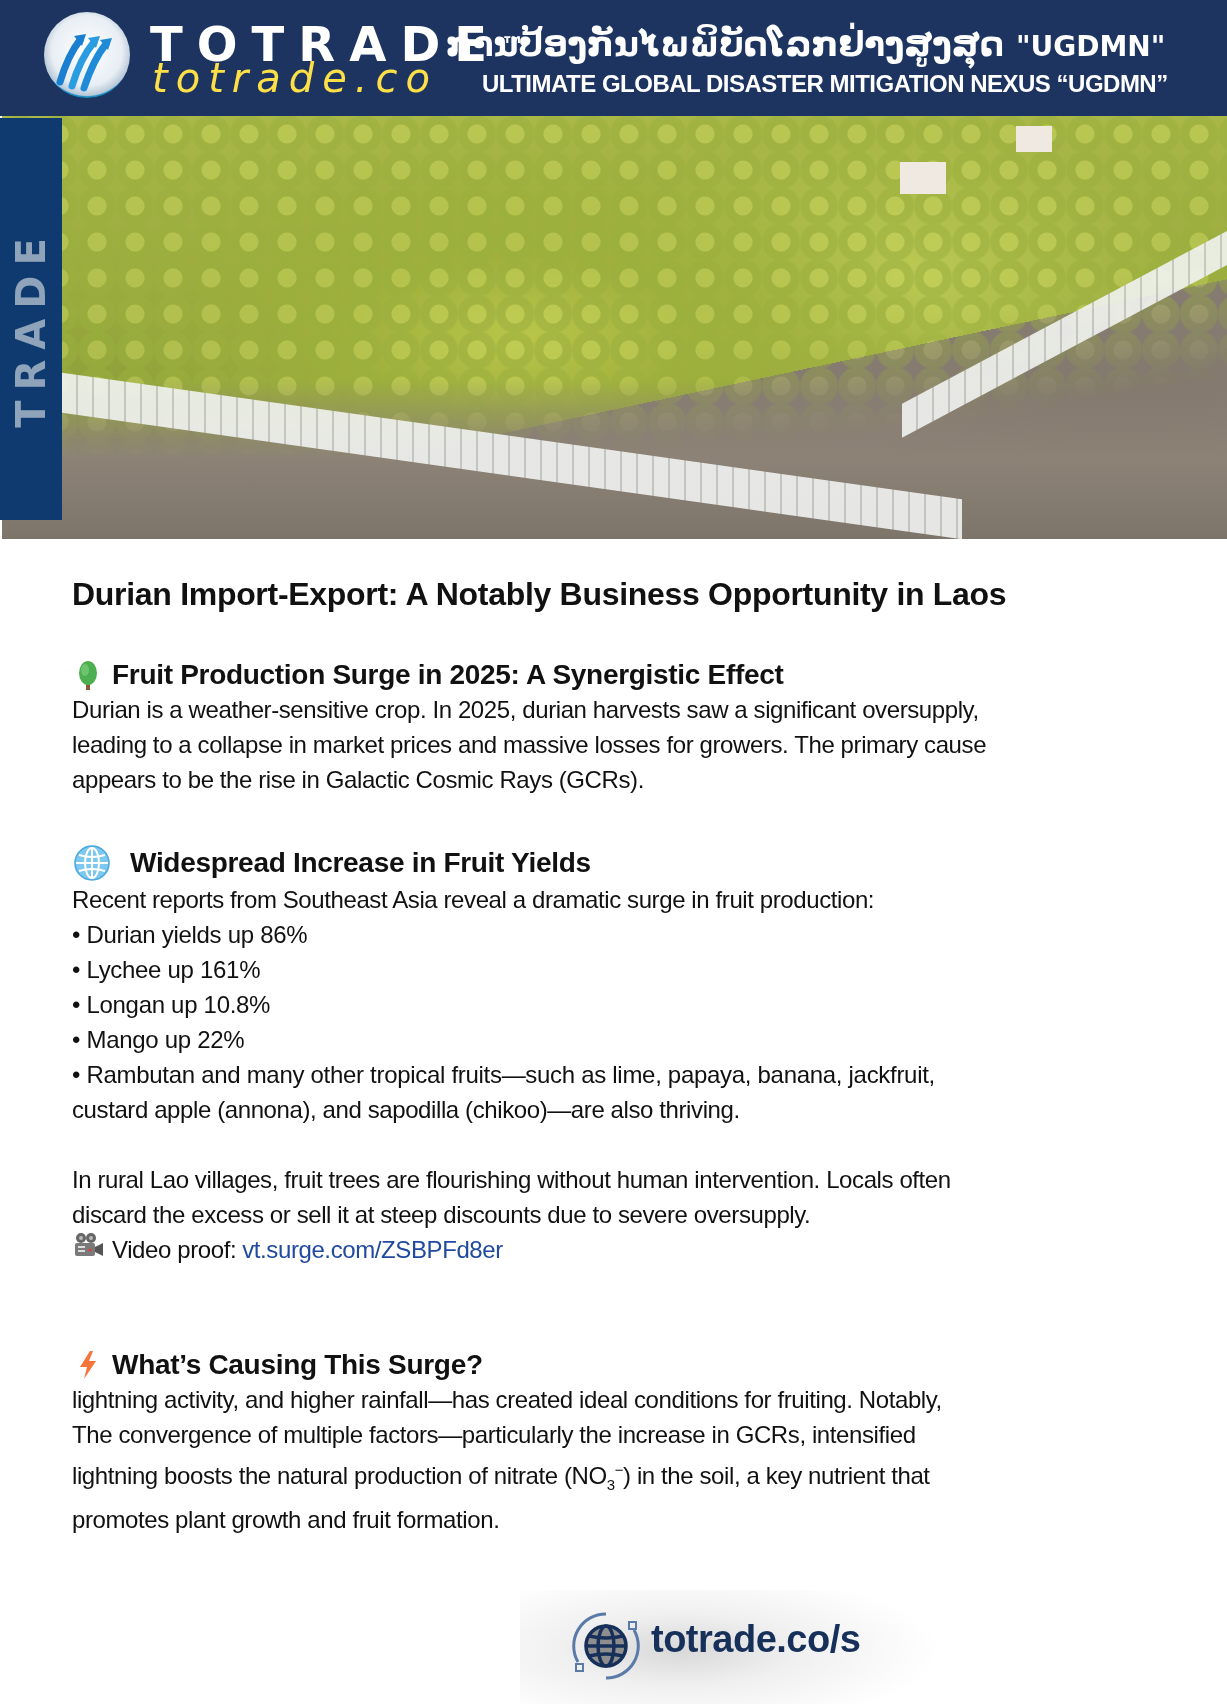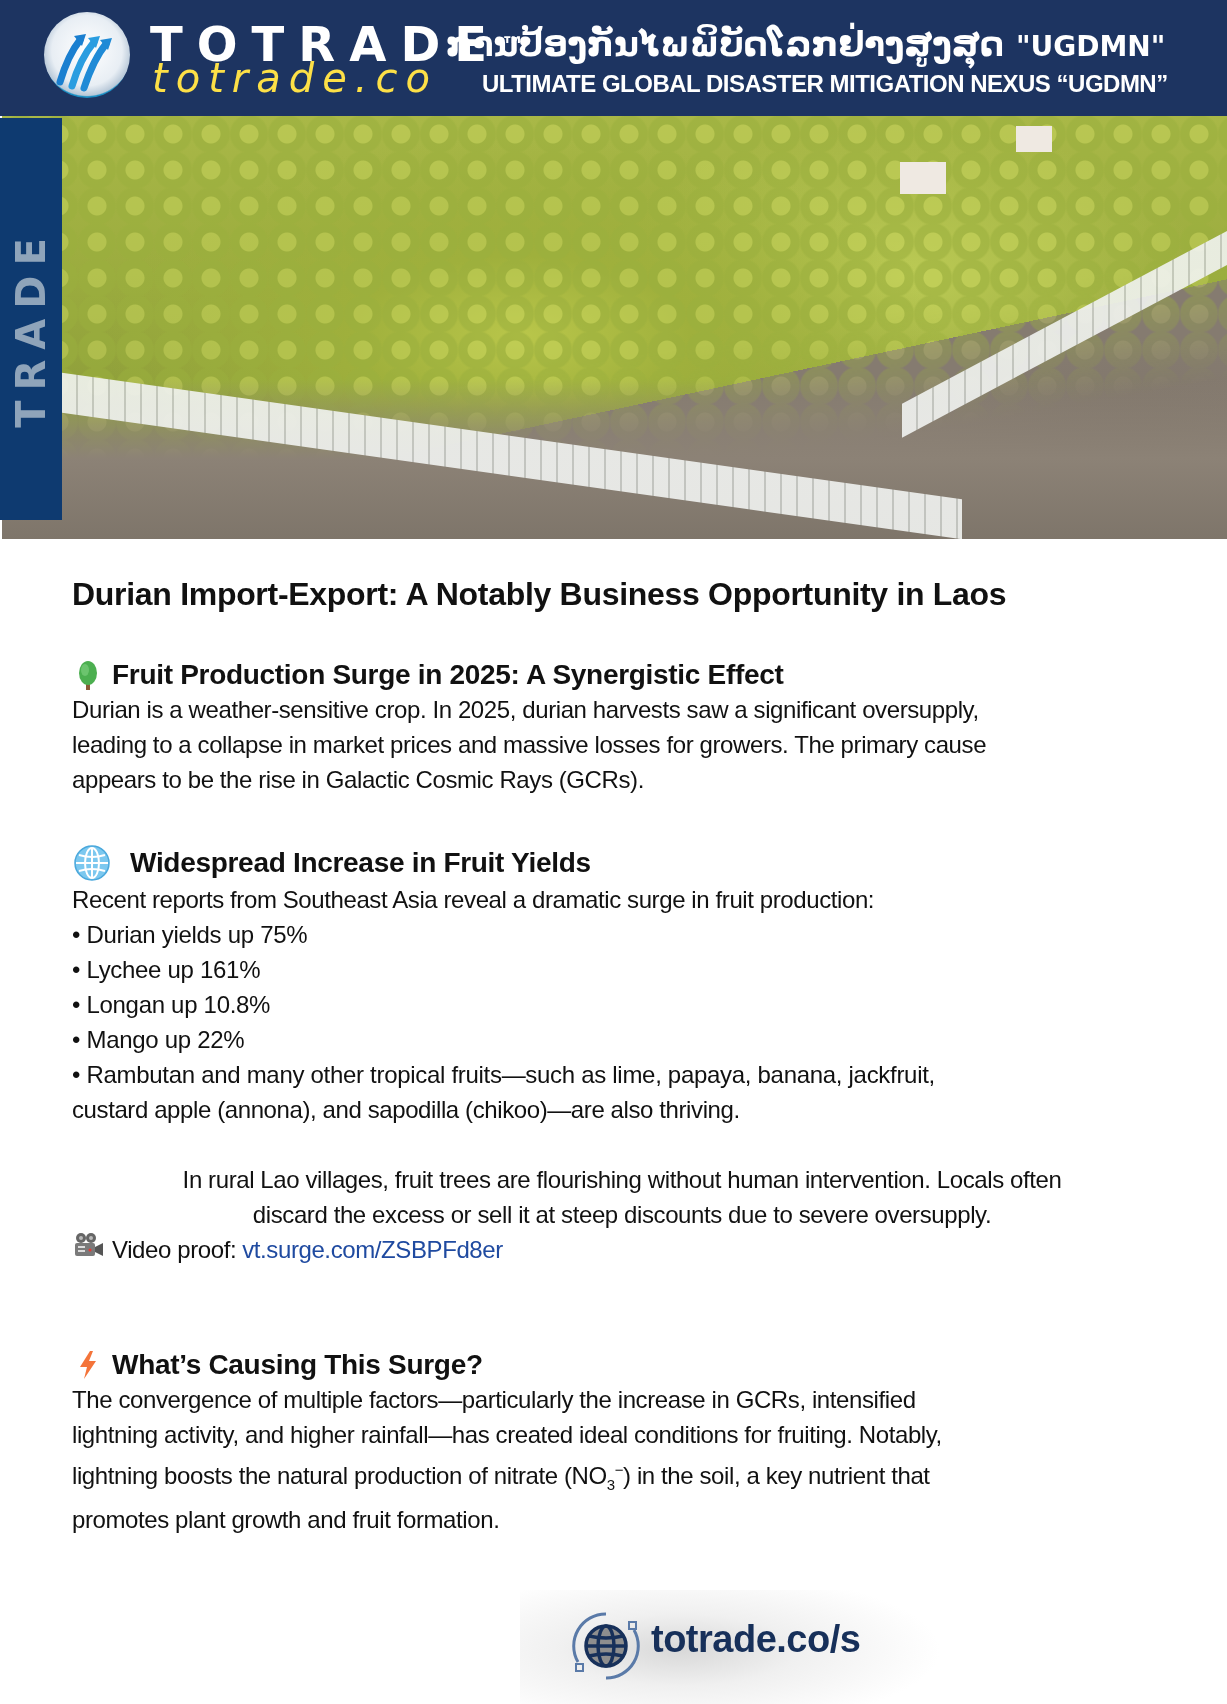--- a/index.html
+++ b/index.html
@@ -181,29 +181,29 @@
             <line x1="20" y1="4" x2="20" y2="34"></line>
             <line x1="4" y1="19" x2="36" y2="19"></line>
             <path d="M7 11 Q20 15 33 11"></path>
             <path d="M7 27 Q20 23 33 27"></path>
           </g>
         </svg>
       </span>
       <span>Widespread Increase in Fruit Yields</span>
     </div>
     <div class="para">Recent reports from Southeast Asia reveal a dramatic surge in fruit production:</div>
-    <div class="bullet">• Durian yields up 75%</div>
+    <div class="bullet">• Durian yields up 86%</div>
     <div class="bullet">• Lychee up 161%</div>
     <div class="bullet">• Longan up 10.8%</div>
     <div class="bullet">• Mango up 22%</div>
     <div class="bullet">• Rambutan and many other tropical fruits—such as lime, papaya, banana, jackfruit,</div>
     <div class="para">
       <div>custard apple (annona), and sapodilla (chikoo)—are also thriving.</div>
     </div>
-    <div class="para" style="margin-top:35px;text-align:center;">
+    <div class="para" style="margin-top:35px;">
       <div>In rural Lao villages, fruit trees are flourishing without human intervention. Locals often</div>
       <div>discard the excess or sell it at steep discounts due to severe oversupply.</div>
     </div>
     <div class="para" style="display:flex; align-items:flex-start;">
       <span style="display:inline-block; width:32px; height:26px; margin-right:8px;">
         <svg width="32" height="26" viewBox="0 0 32 26">
           <circle cx="9" cy="6" r="5" fill="#666"></circle>
           <circle cx="19" cy="6" r="5" fill="#666"></circle>
           <circle cx="9" cy="6" r="2" fill="#bbb"></circle>
           <circle cx="19" cy="6" r="2" fill="#bbb"></circle>
@@ -222,22 +222,22 @@
   <div class="section" style="top:774px;">
     <div class="sec-head">
       <span class="ico">
         <svg width="32" height="32" viewBox="0 0 32 32">
           <polygon points="18,2 8,18 15,18 12,30 24,12 17,12 21,2" fill="#f4743a"></polygon>
         </svg>
       </span>
       <span>What’s Causing This Surge?</span>
     </div>
     <div class="para">
+      <div>lightning activity, and higher rainfall—has created ideal conditions for fruiting. Notably,</div>
       <div>The convergence of multiple factors—particularly the increase in GCRs, intensified</div>
-      <div>lightning activity, and higher rainfall—has created ideal conditions for fruiting. Notably,</div>
       <div>
         <span>lightning boosts the natural production of nitrate (NO</span><sub style="font-size:15px;">3</sub><sup style="font-size:15px;">−</sup><span>) in the soil, a key nutrient that</span>
       </div>
       <div>promotes plant growth and fruit formation.</div>
     </div>
   </div>
 </div>
 
 <div class="footer-badge">
   <div class="footer-globe">

